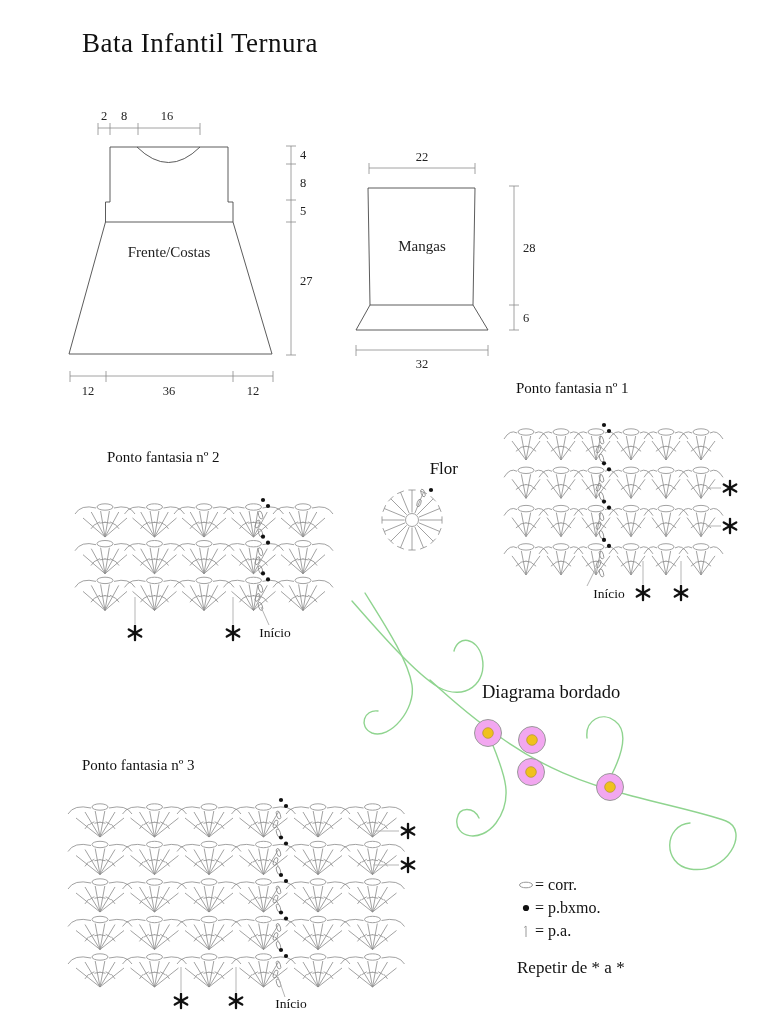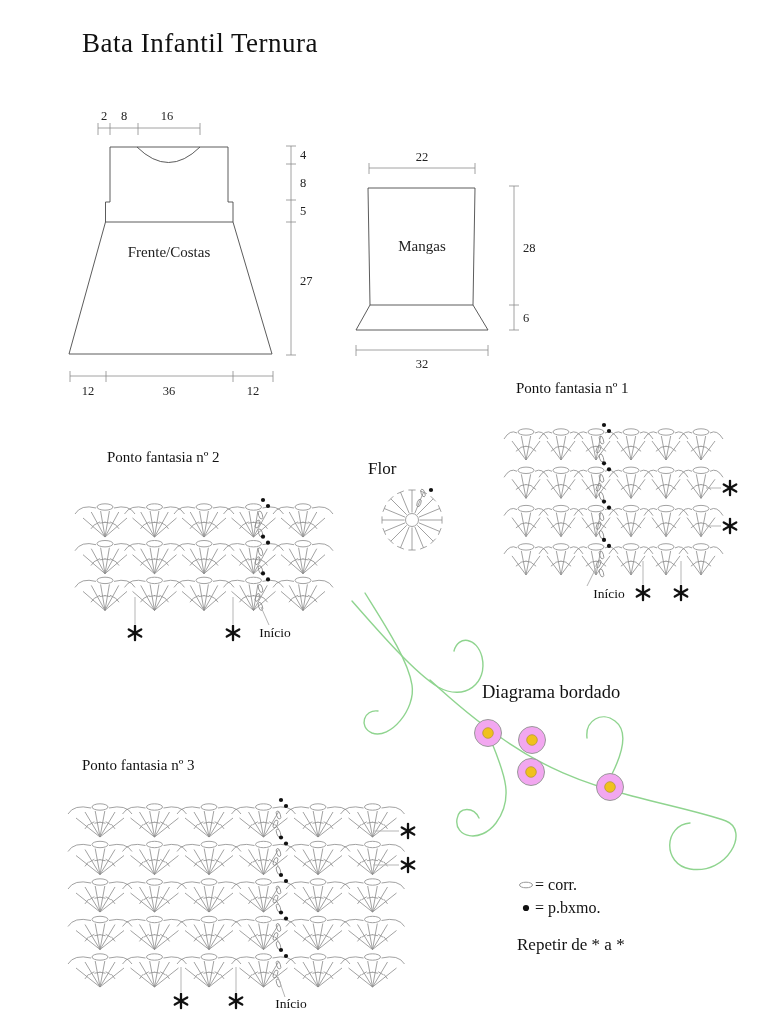--- a/index.html
+++ b/index.html
@@ -1164,21 +1164,21 @@
       <line x1="171" y1="212" x2="171" y2="237" stroke="#b5b5b5" stroke-width="1"></line>
       <g>
         <line x1="171" y1="238.8" x2="171" y2="253.2" stroke="#111" stroke-width="2.3" stroke-linecap="round"></line>
         <line x1="177.23538290724795" y1="242.4" x2="164.76461709275205" y2="249.6" stroke="#111" stroke-width="2.3" stroke-linecap="round"></line>
         <line x1="177.23538290724795" y1="249.6" x2="164.76461709275205" y2="242.4" stroke="#111" stroke-width="2.3" stroke-linecap="round"></line>
       </g>
       <line x1="213" y1="222" x2="220" y2="242" stroke="#b5b5b5" stroke-width="1"></line>
       <text x="226" y="253" text-anchor="middle" font-size="13.5" fill="#111">Início</text>
     </svg>
 
-  <h3 class="small-title" style="left:368px;top:459px;width:90px;text-align:left">Flor</h3>
+  <h3 class="small-title" style="left:368px;top:459px;width:90px;text-align:right">Flor</h3>
   <svg id="flower-chart" width="90" height="80" viewBox="0 0 90 80" style="left: 368px; top: 480px;">
       <g stroke="#8a8a8a" stroke-width="0.8" fill="none">
         <circle cx="44" cy="40" r="6.5"></circle>
         <line x1="51.5" y1="40" x2="74" y2="40"></line>
         <line x1="74" y1="36.4" x2="74" y2="43.6"></line>
         <line x1="50.92909649383465" y1="42.870125742738175" x2="71.7163859753386" y2="51.48050297095269"></line>
         <line x1="73.09404633185292" y1="48.15453665391206" x2="70.33872561882427" y2="54.80646928799332"></line>
         <line x1="49.30330085889911" y1="45.30330085889911" x2="65.21320343559643" y2="61.21320343559643"></line>
         <line x1="67.75878784786799" y1="58.66761902332485" x2="62.66761902332485" y2="63.758787847868"></line>
         <line x1="46.870125742738175" y1="46.92909649383465" x2="55.4805029709527" y2="67.7163859753386"></line>
@@ -1244,16 +1244,24 @@
       <span>= corr.</span>
     </div>
     <div class="legend-row">
       <span class="legend-sym">
         <svg width="18" height="14" viewBox="0 0 18 14">
             <circle cx="9" cy="7" r="3.1" fill="#111"></circle>
           </svg>
       </span>
       <span>= p.bxmo.</span>
     </div>
+    <div class="legend-row">
+      <span class="legend-sym">
+        <svg width="18" height="14" viewBox="0 0 18 14">
+            <path d="M 9 2 L 9 13 M 7.2 3.5 L 9 2" fill="none" stroke="#999" stroke-width="1"></path>
+          </svg>
+      </span>
+      <span>= p.a.</span>
+    </div>
     <p class="legend-footer">Repetir de * a *</p>
   </div>
 
 </div>
 
 </body></html>

